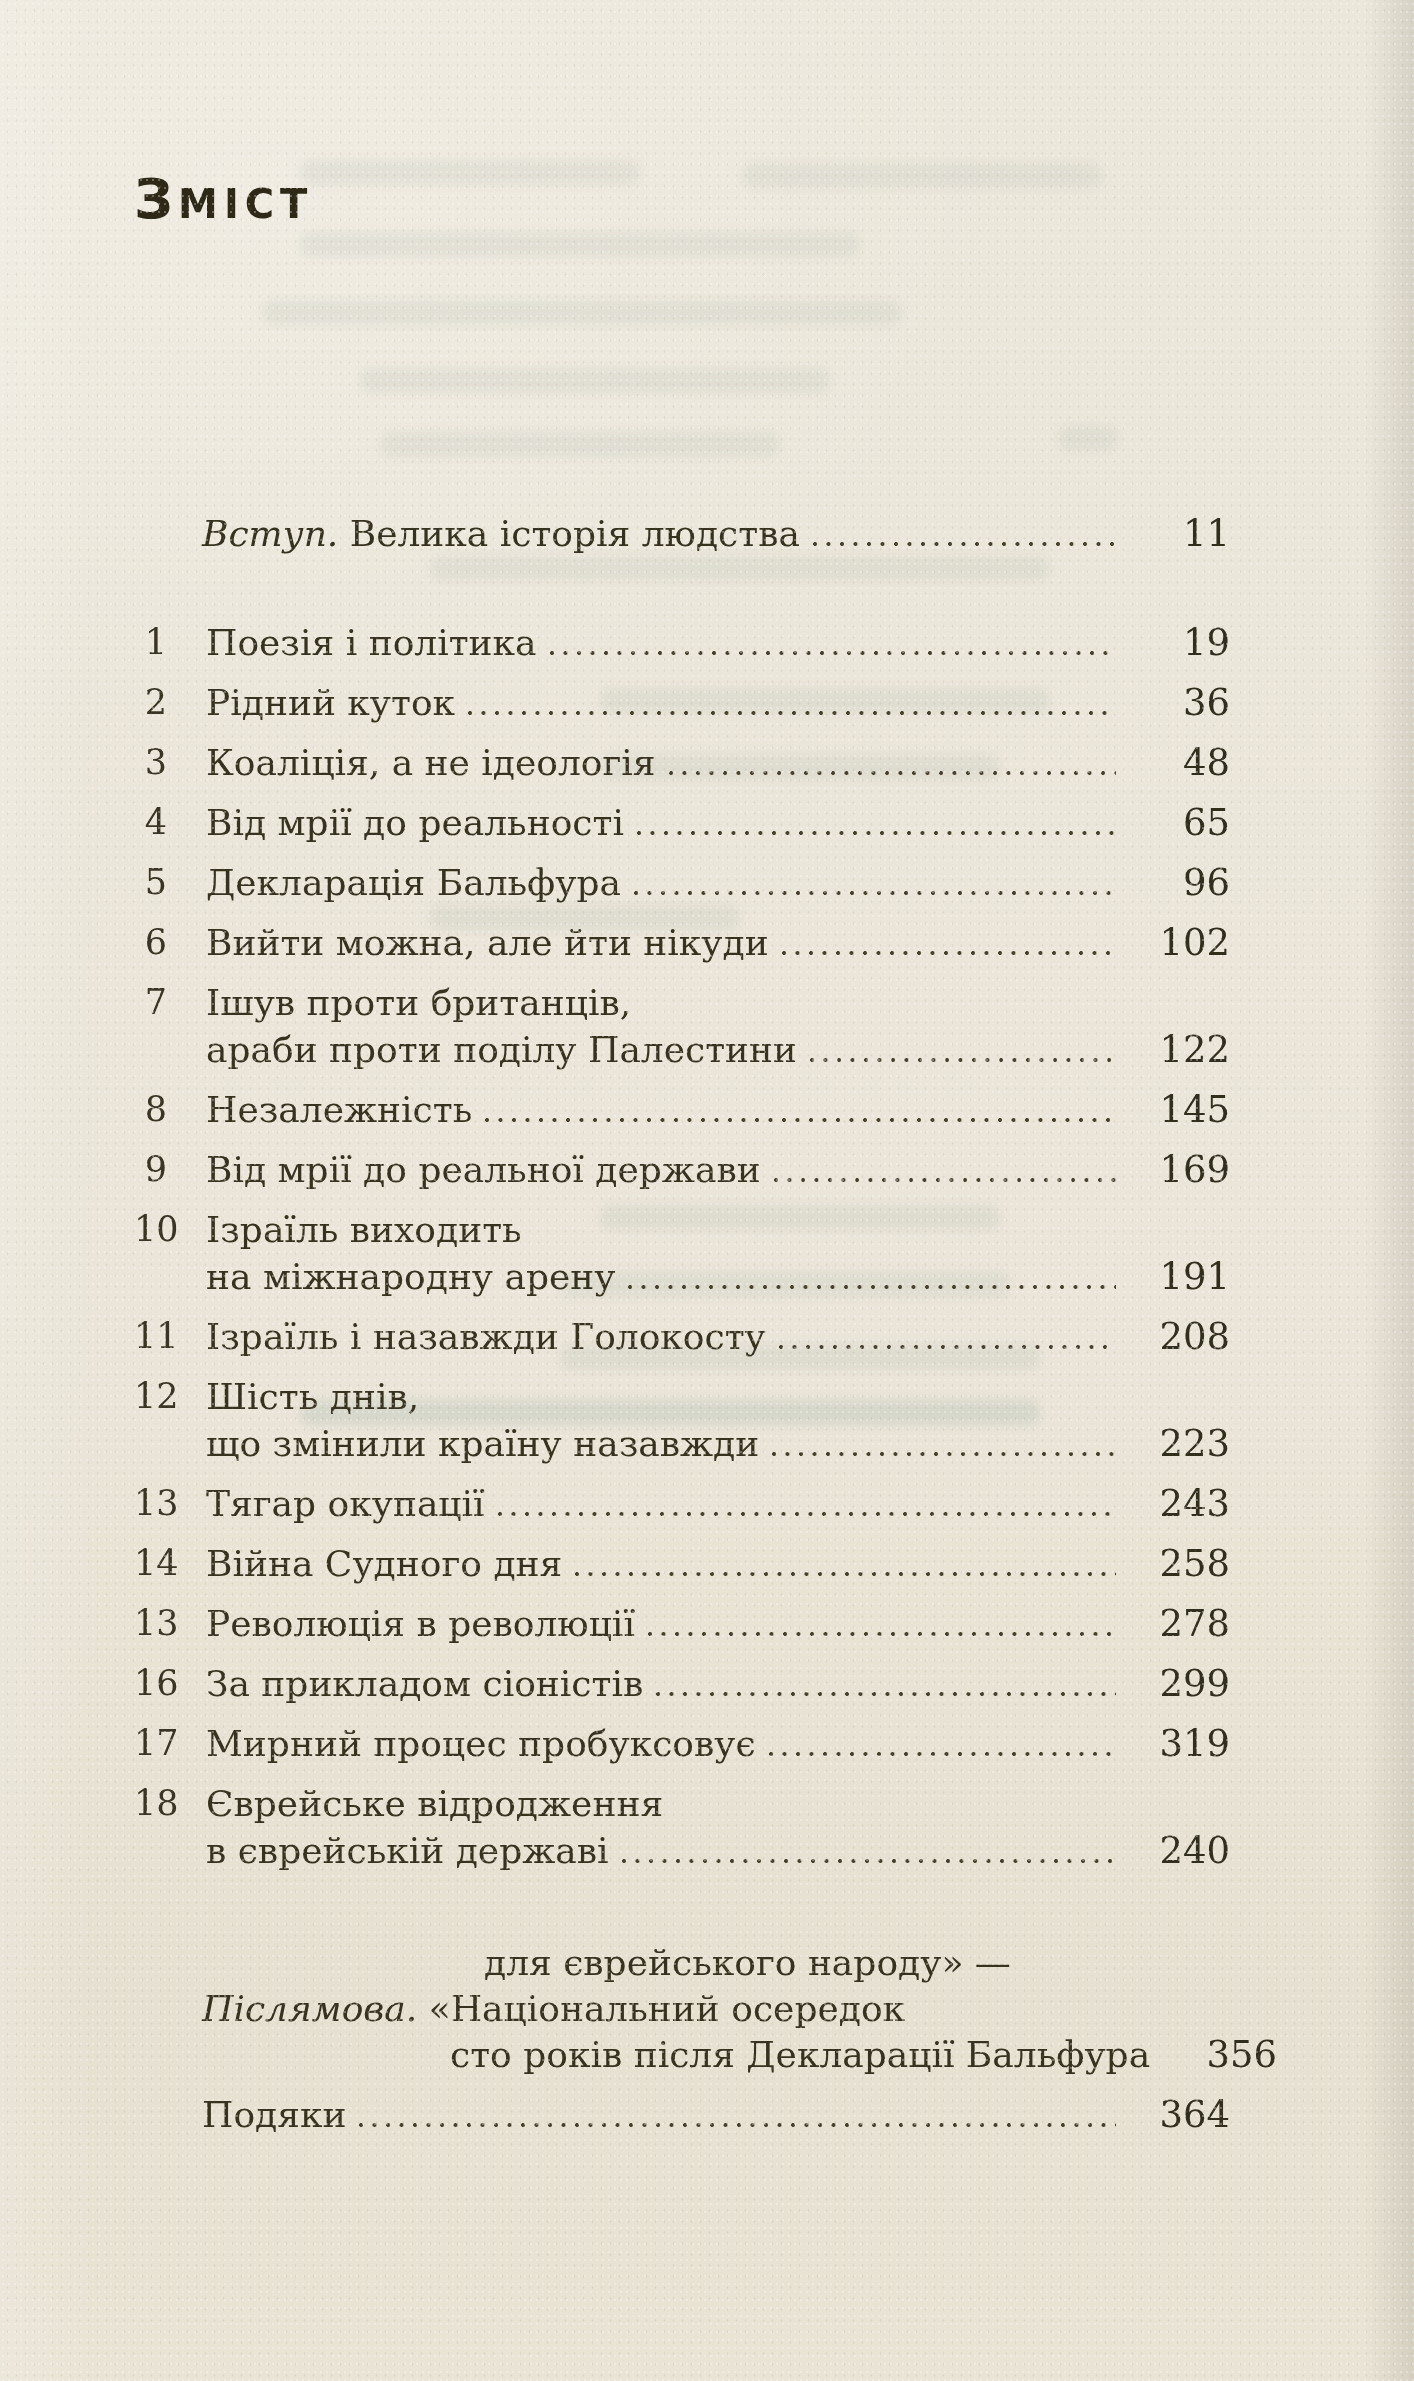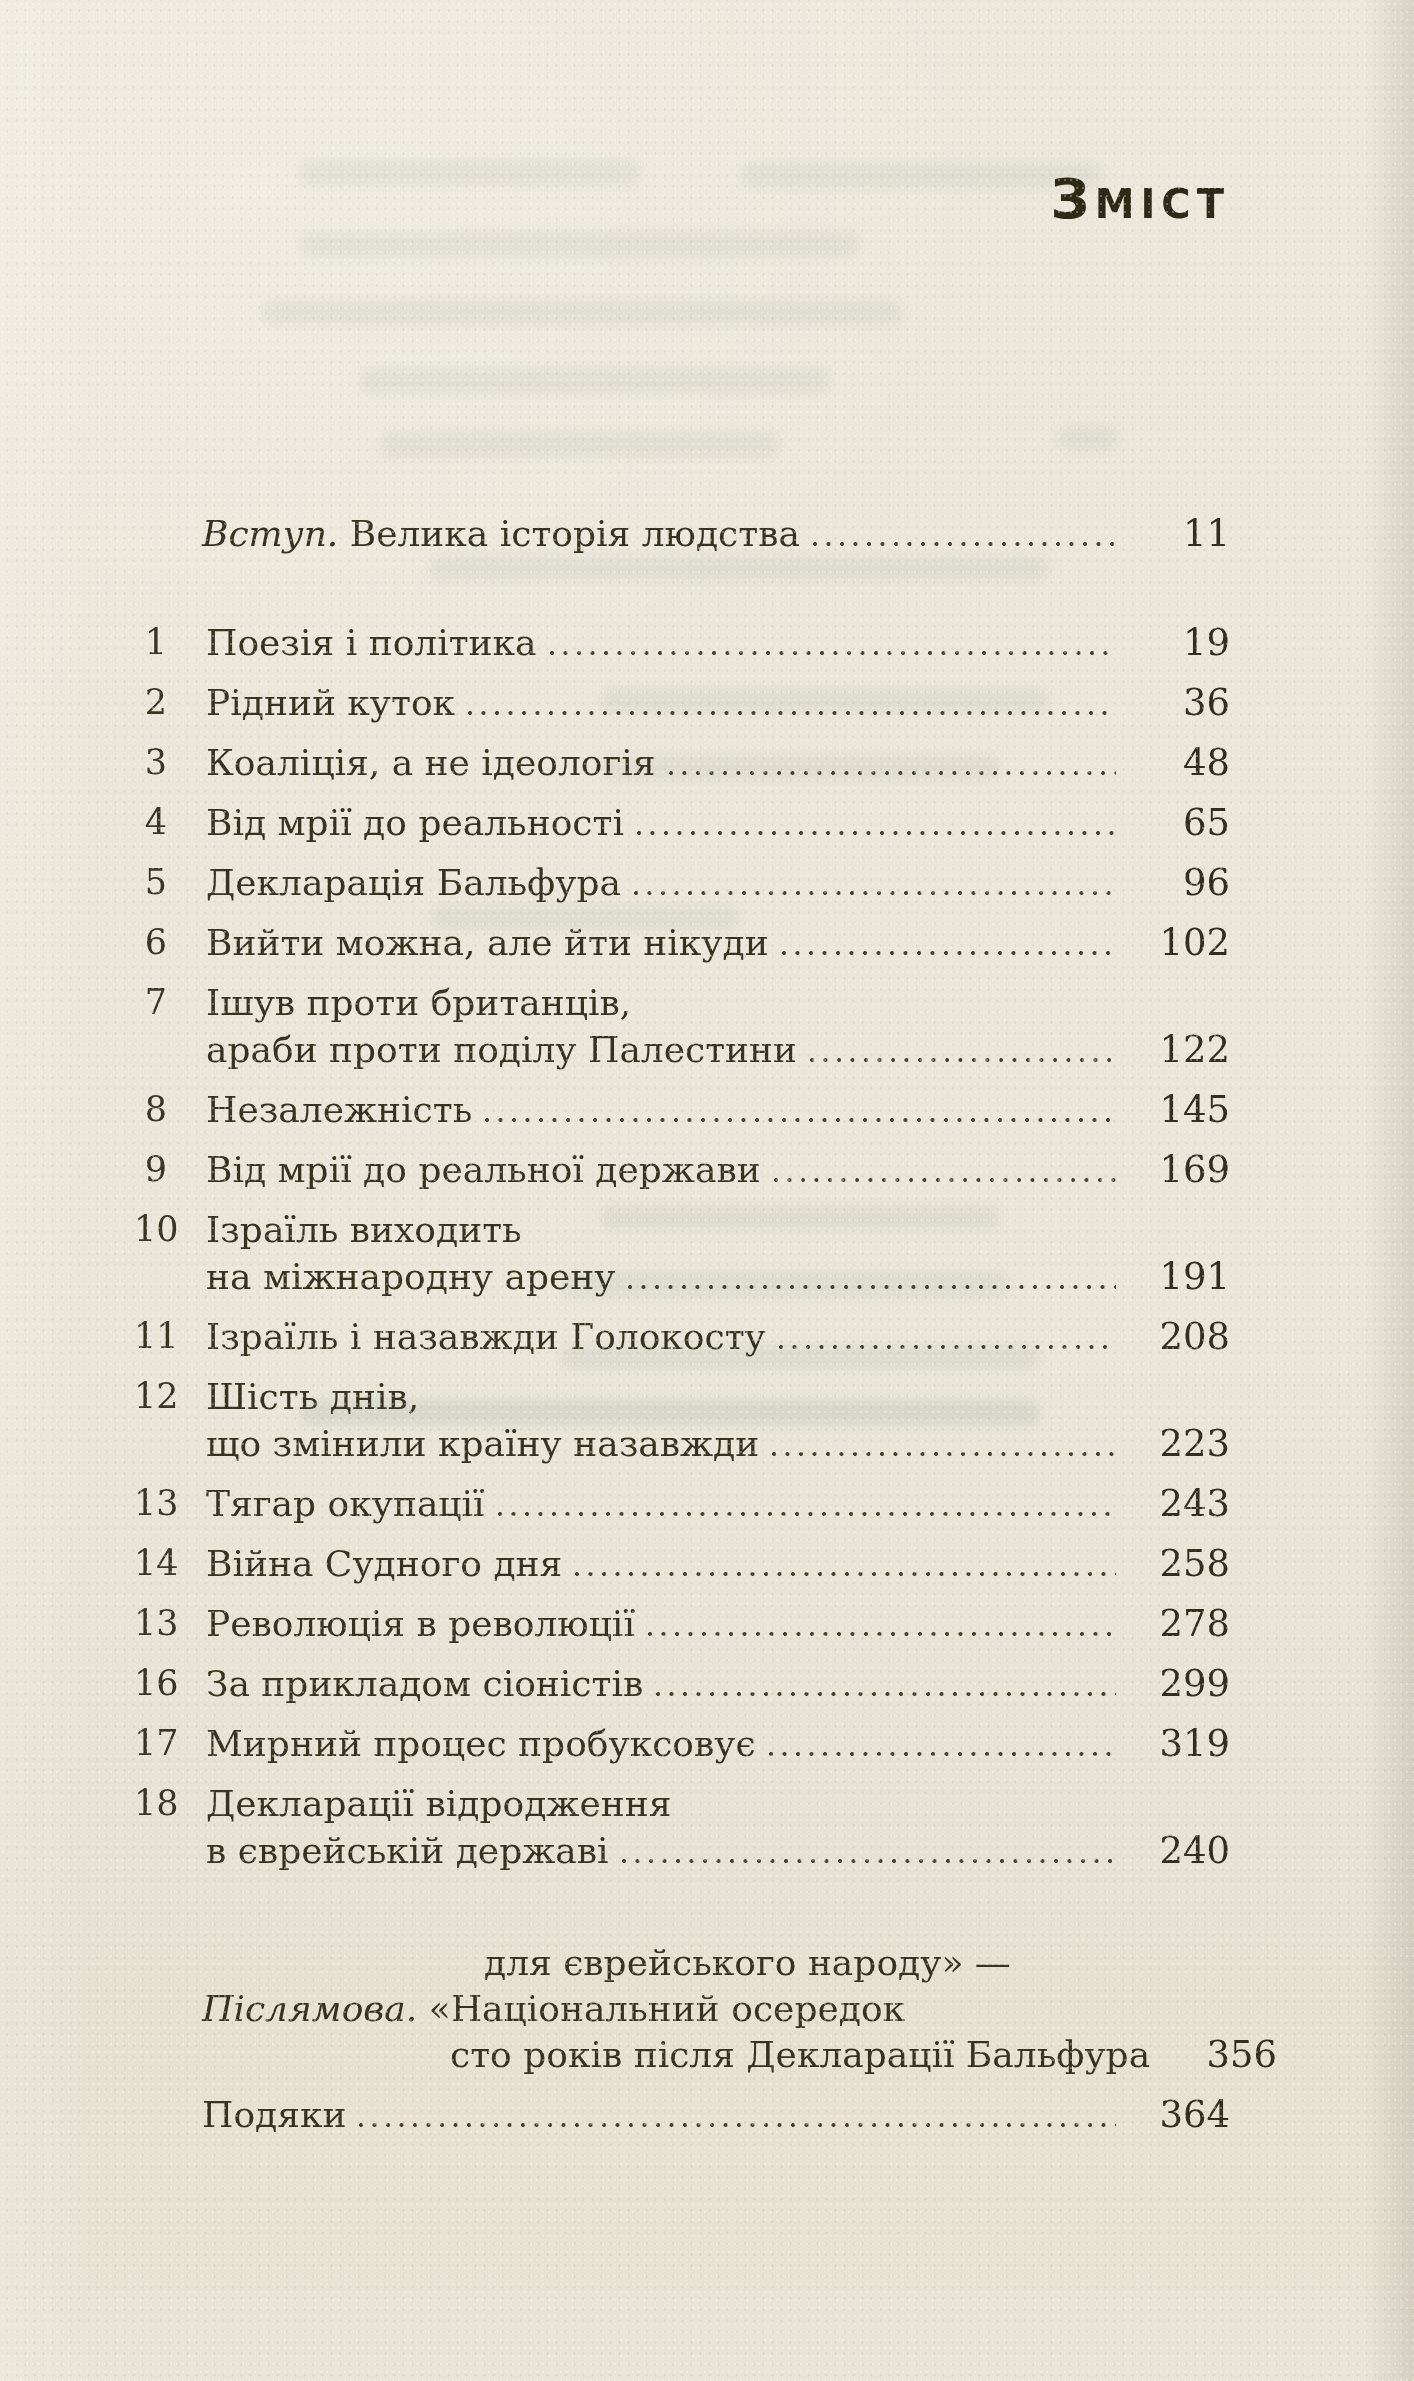--- a/index.html
+++ b/index.html
@@ -42,21 +42,21 @@
   .g10{left:600px;  top:755px;  width:400px;}
   .g11{left:430px;  top:905px;  width:310px;}
   .g12{left:600px;  top:1205px; width:400px;}
   .g13{left:560px;  top:1272px; width:450px;}
   .g14{left:560px;  top:1345px; width:480px;}
   .g15{left:300px;  top:1400px; width:740px; background:rgba(116,152,140,.16);}
 
   .content{position:absolute;inset:0;padding:0 184px 0 134px;}
 
   .title{
-    padding-top:166px;margin:0;text-align:right;line-height:66px;
+    padding-top:166px;margin:0;text-align:left;line-height:66px;
     font-family:"DejaVu Sans", sans-serif;font-weight:bold;color:#2d2916;
     letter-spacing:5px;
   }
   .t-init{font-size:55px;}
   .t-rest{font-size:40px;text-transform:uppercase;letter-spacing:6px;}
 
   .row{display:flex;font-size:36px;line-height:47px;}
   .num{flex:none;width:44px;text-align:center;font-size:35px;color:#3a3424;}
   .chapter-row .num{margin-right:28px;}
   .body{flex:1;min-width:0;}
@@ -285,21 +285,21 @@
           <div class="line lastline">
             <span class="txt">Мирний процес пробуксовує</span>
             <span class="leader"></span>
             <span class="page">319</span>
           </div>
         </div>
       </div>
       <div class="row chapter-row">
         <div class="num">18</div>
         <div class="body">
-          <div class="line"><span class="txt">Декларації відродження</span></div>
+          <div class="line"><span class="txt">Єврейське відродження</span></div>
           <div class="line lastline">
             <span class="txt">в єврейській державі</span>
             <span class="leader"></span>
             <span class="page">240</span>
           </div>
         </div>
       </div>
     </div>
 
   <div class="row plain after-row">

